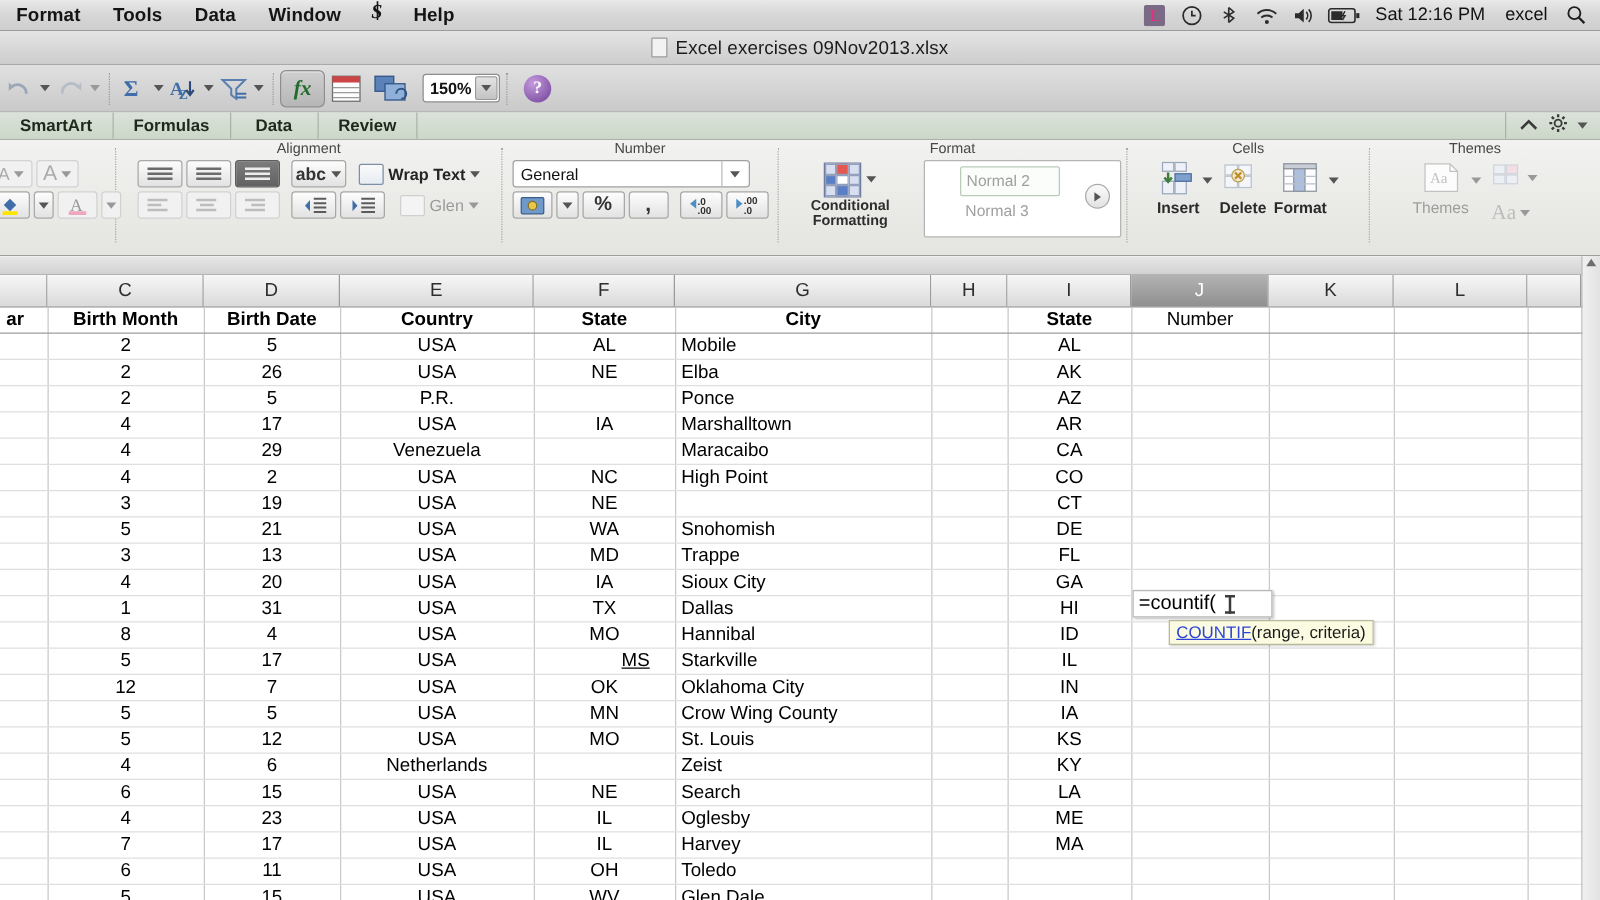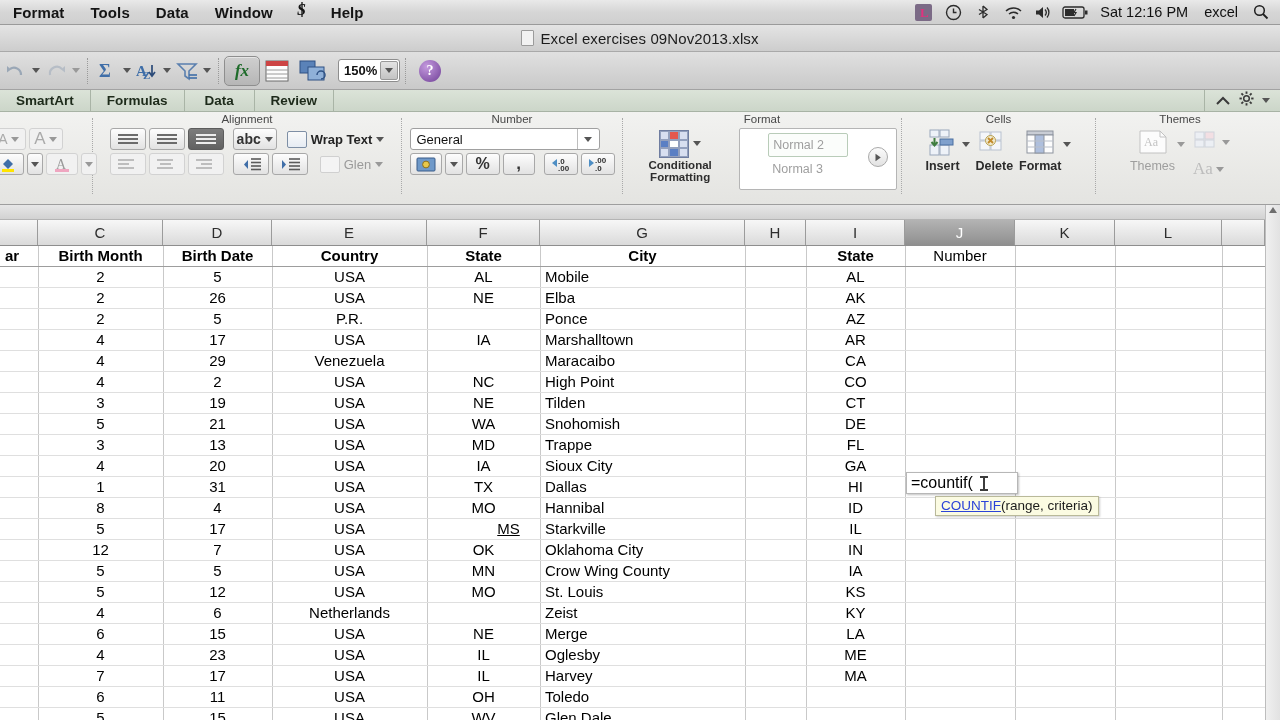--- a/index.html
+++ b/index.html
@@ -857,21 +857,20 @@
           <div class="cell c" style="left: 272px; width: 155px;">USA</div>
           <div class="cell c" style="left: 427px; width: 113px;">NC</div>
           <div class="cell l" style="left: 540px; width: 205px;">High Point</div>
           <div class="cell c" style="left: 806px; width: 99px;">CO</div>
         </div>
         <div class="row" style="top: 147px;">
           <div class="cell c" style="left: 38px; width: 125px;">3</div>
           <div class="cell c" style="left: 163px; width: 109px;">19</div>
           <div class="cell c" style="left: 272px; width: 155px;">USA</div>
           <div class="cell c" style="left: 427px; width: 113px;">NE</div>
-          <div class="cell l" style="left: 540px; width: 205px;">Tilden</div>
           <div class="cell c" style="left: 806px; width: 99px;">CT</div>
         </div>
         <div class="row" style="top: 168px;">
           <div class="cell c" style="left: 38px; width: 125px;">5</div>
           <div class="cell c" style="left: 163px; width: 109px;">21</div>
           <div class="cell c" style="left: 272px; width: 155px;">USA</div>
           <div class="cell c" style="left: 427px; width: 113px;">WA</div>
           <div class="cell l" style="left: 540px; width: 205px;">Snohomish</div>
           <div class="cell c" style="left: 806px; width: 99px;">DE</div>
         </div>
@@ -945,21 +944,21 @@
           <div class="cell c" style="left: 272px; width: 155px;">Netherlands</div>
           <div class="cell c" style="left: 427px; width: 113px;"></div>
           <div class="cell l" style="left: 540px; width: 205px;">Zeist</div>
           <div class="cell c" style="left: 806px; width: 99px;">KY</div>
         </div>
         <div class="row" style="top: 378px;">
           <div class="cell c" style="left: 38px; width: 125px;">6</div>
           <div class="cell c" style="left: 163px; width: 109px;">15</div>
           <div class="cell c" style="left: 272px; width: 155px;">USA</div>
           <div class="cell c" style="left: 427px; width: 113px;">NE</div>
-          <div class="cell l" style="left: 540px; width: 205px;">Merge</div>
+          <div class="cell l" style="left: 540px; width: 205px;">Search</div>
           <div class="cell c" style="left: 806px; width: 99px;">LA</div>
         </div>
         <div class="row" style="top: 399px;">
           <div class="cell c" style="left: 38px; width: 125px;">4</div>
           <div class="cell c" style="left: 163px; width: 109px;">23</div>
           <div class="cell c" style="left: 272px; width: 155px;">USA</div>
           <div class="cell c" style="left: 427px; width: 113px;">IL</div>
           <div class="cell l" style="left: 540px; width: 205px;">Oglesby</div>
           <div class="cell c" style="left: 806px; width: 99px;">ME</div>
         </div>

